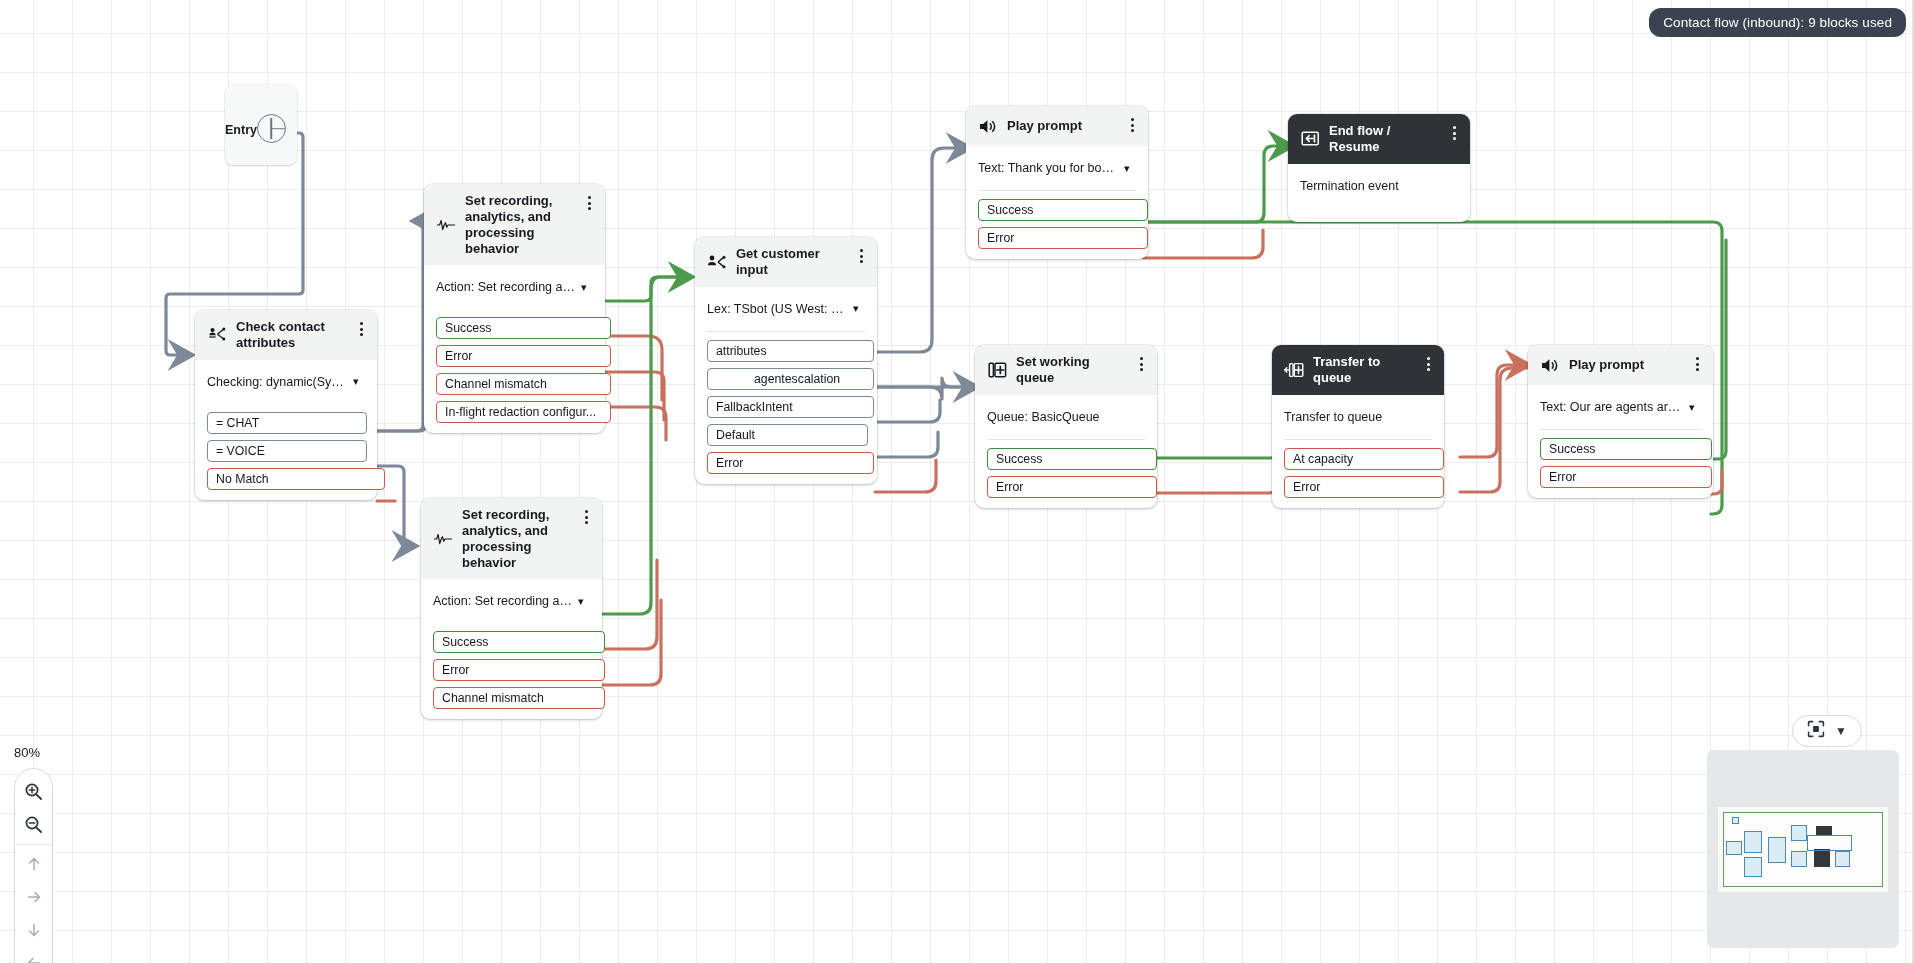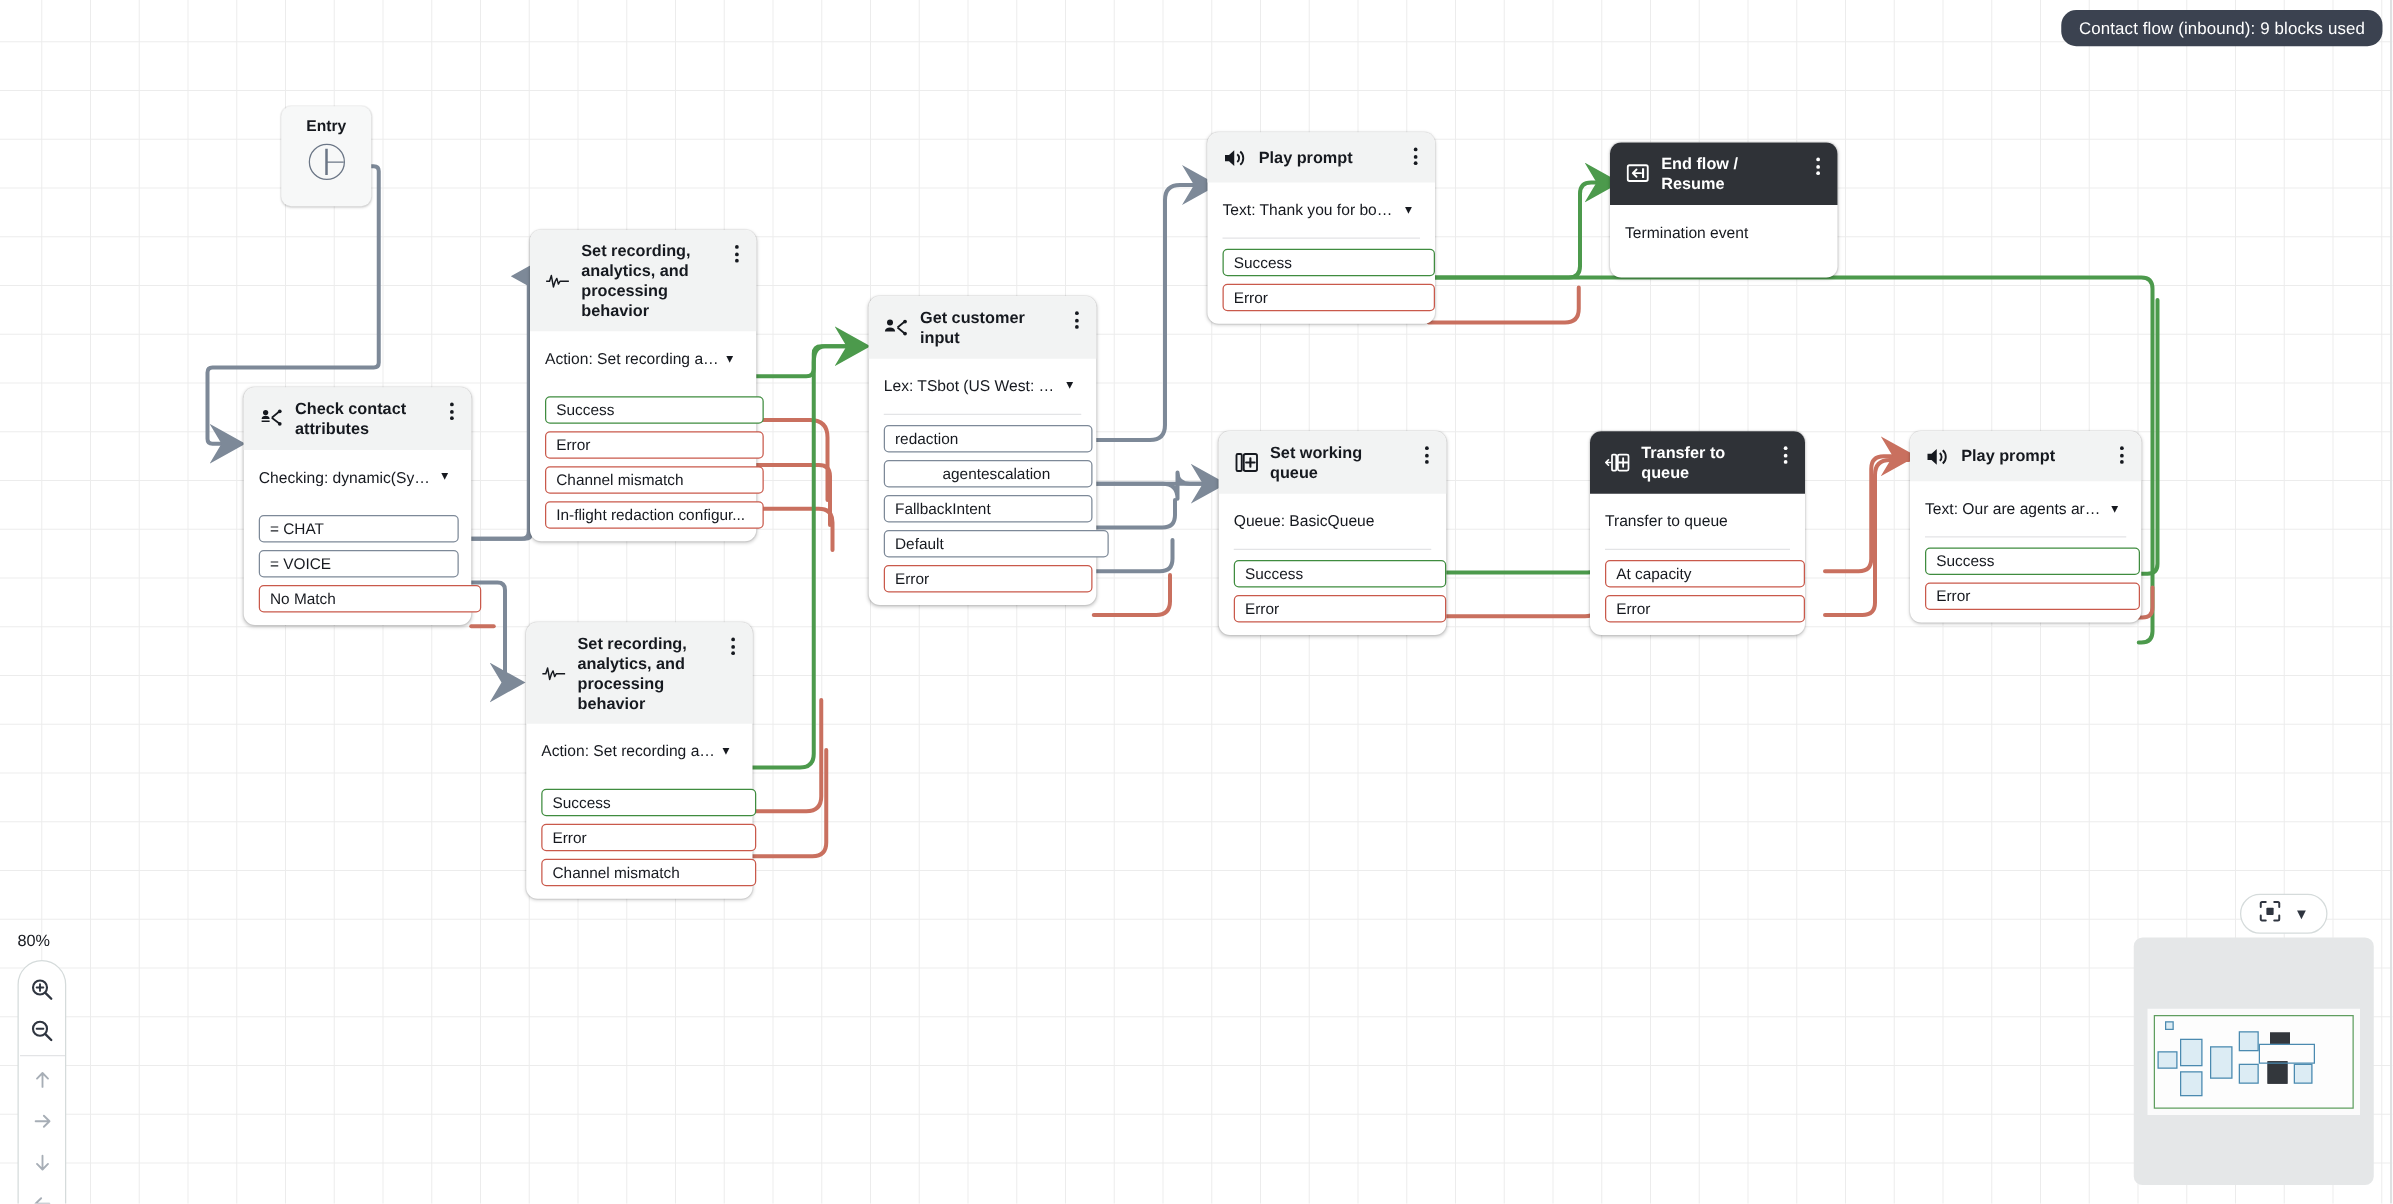--- a/index.html
+++ b/index.html
@@ -105,21 +105,21 @@
   .port.error   { border-color: #c9594b; }
   .port.neutral { border-color: #7d8998; }
 
   
   #entry-block {
     position: absolute;
     background: #f7f8f8;
     border-radius: 8px;
     box-shadow: 0 1px 2px rgba(0,0,0,.14), 0 0 0 1px rgba(0,0,0,.04);
     z-index: 5;
-    display: flex; flex-direction: column; align-items: center;
+    display: flex; flex-direction: row; align-items: center;
   }
   #entry-block .entry-label { font-size: 12.5px; font-weight: bold; color:#16191f; margin-top: 9px; }
   #entry-block .entry-circle {
     width: 29px; height: 29px; border-radius: 50%;
     border: 1.6px solid #6b7686; margin-top: 7px; position: relative;
   }
   #entry-block .entry-circle:before {
     content:""; position:absolute; left: 50%; top: 3px; width: 1.6px; height: 21px;
     background: #6b7686; transform: translateX(-50%);
   }
@@ -383,29 +383,29 @@
           <i></i>
         </span>
     </div>
     <div class="blk-sub">
       <span class="txt">Lex: TSbot (US West: Or...</span>
       <span class="chev">▾</span>
     </div>
     <div class="blk-divider"></div>
     <div class="ports">
       <div class="port neutral" style="width:167px;">
-        <span>redaction</span>
+        <span>attributes</span>
         </div>
       <div class="port neutral" style="width:167px;padding-left:46px;">
         <span>agentescalation</span>
         </div>
       <div class="port neutral" style="width:167px;">
         <span>FallbackIntent</span>
         </div>
-      <div class="port neutral" style="width:180px;">
+      <div class="port neutral" style="width:161px;">
         <span>Default</span>
         </div>
       <div class="port error" style="width:167px;">
         <span>Error</span>
         </div>
     </div>
   </div>
 
   <div class="block" style="left:966px; top:106px; width:182px;">
     <div class="blk-head">

